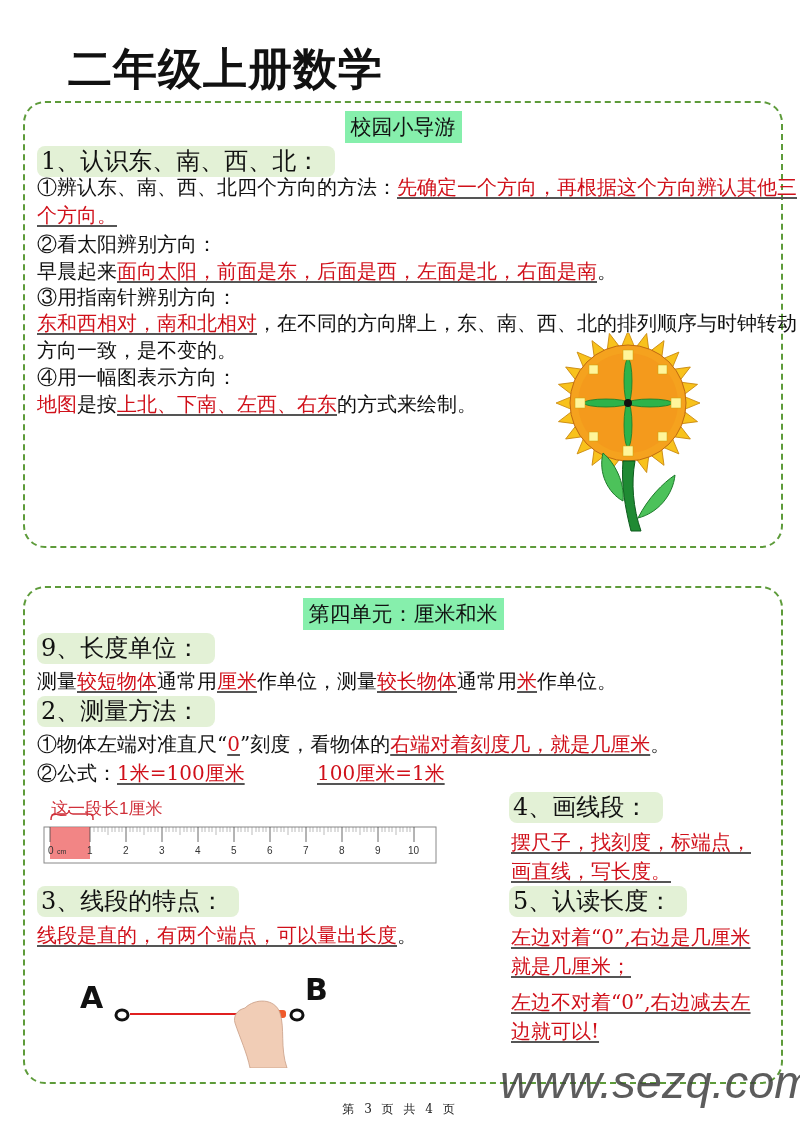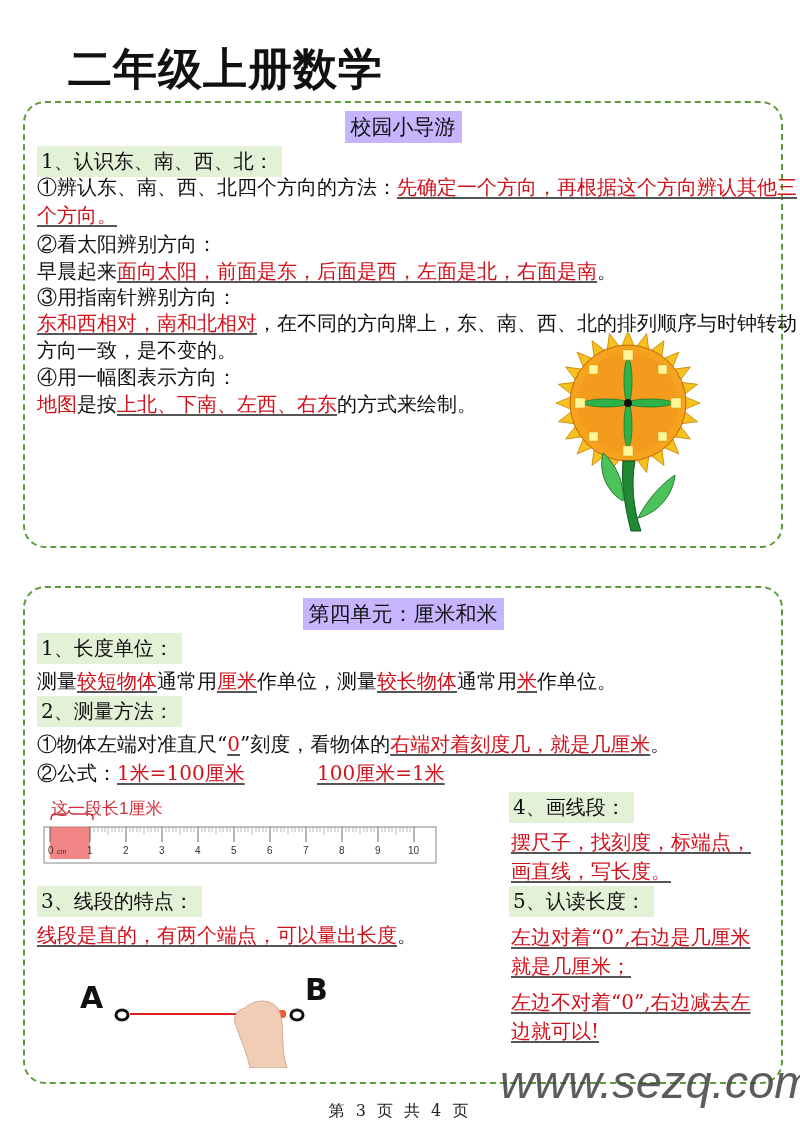--- a/index.html
+++ b/index.html
@@ -4,26 +4,26 @@
 <style>
   html, body { margin:0; padding:0; background:#ffffff; }
   body { width:800px; height:1131px; position:relative; overflow:hidden;
          font-family:"DejaVu Serif","Liberation Serif",serif; color:#111; }
   .title { position:absolute; left:68px; top:40px; font-size:44px; font-weight:bold;
            letter-spacing:1px; font-family:Liberation Sans, sans-serif; }
   .box { position:absolute; left:23px; width:756px; border:2.5px dashed #5d9b3a; border-radius:22px; }
   .box1 { top:101px; height:443px; }
   .box2 { top:586px; height:494px; }
   .sec-title { position:absolute; left:0; right:0; text-align:center; }
-  .sec-title span { display:inline-block; background:#c4b5fd; padding:2px 6px; font-size:21px; }
-  .h { position:absolute; background:#e3f1d6; font-size:20px; padding:1px 8px 2px 4px; line-height:28px; }
+  .sec-title span { display:inline-block; background:#86efac; padding:2px 6px; font-size:21px; }
+  .h { position:absolute; background:#e3f1d6; font-size:24px; padding:1px 15px 2px 4px; line-height:28px;border-radius:8px; }
   .line { position:absolute; font-size:20px; line-height:22px; white-space:nowrap; }
   .red { color:#d0101a; }
   .u { text-decoration:underline; text-decoration-color:#555; text-underline-offset:3px; text-decoration-thickness:2px; }
-  .pagefoot { position:absolute; top:1101px; left:0; right:0; text-align:center; font-size:16px; color:#222; letter-spacing:3px; }
+  .pagefoot { position:absolute; top:1101px; left:0; right:0; text-align:center; font-size:12px; color:#222; letter-spacing:3px; }
   .watermark { position:absolute; left:500px; top:1054px; font-family:"Liberation Sans",sans-serif; font-size:47px; color:#404040; opacity:0.85;font-style:italic; }
   .ruler-label { position:absolute; font-family:"Liberation Sans",sans-serif; font-size:17px; color:#d0303a; }
 </style>
 </head>
 <body>
 
 <div class="title">二年级上册数学</div>
 
 <div class="box box1">
   <div class="sec-title" style="top:8px;">
@@ -102,21 +102,21 @@
     <path d="M70,128 C68,150 72,175 78,198 L88,198 C80,175 78,150 82,128 Z" fill="#1f8a33" stroke="#0d5a1d" stroke-width="1"></path>
     <path d="M70,168 C55,160 45,140 50,120 C62,130 72,150 70,168 Z" fill="#4cc25a" stroke="#1d7a2a" stroke-width="1"></path>
     <path d="M85,185 C95,165 110,150 122,142 C120,162 105,180 85,185 Z" fill="#4cc25a" stroke="#1d7a2a" stroke-width="1"></path>
   </svg>
 </div>
 
 <div class="box box2">
   <div class="sec-title" style="top:10px;">
     <span>第四单元：厘米和米</span>
   </div>
-  <div class="h" style="left:12px; top:45px;">1、长度单位：</div>
+  <div class="h" style="left:12px; top:45px;">9、长度单位：</div>
   <div class="line" style="left:12px; top:82px;">
     <span>测量</span><span class="red u">较短物体</span><span>通常用</span><span class="red u">厘米</span><span>作单位，测量</span><span class="red u">较长物体</span><span>通常用</span><span class="red u">米</span><span>作单位。</span>
   </div>
   <div class="h" style="left:12px; top:108px;text-align:center;">2、测量方法：</div>
   <div class="line" style="left:12px; top:145px;">
     <span>①物体左端对准直尺“</span><span class="red u">0</span><span>”刻度，看物体的</span><span class="red u">右端对着刻度几，就是几厘米</span><span>。</span>
   </div>
   <div class="line" style="left:12px; top:174px;">
     <span>②公式：</span><span class="red u">1米=100厘米</span>
   </div>

